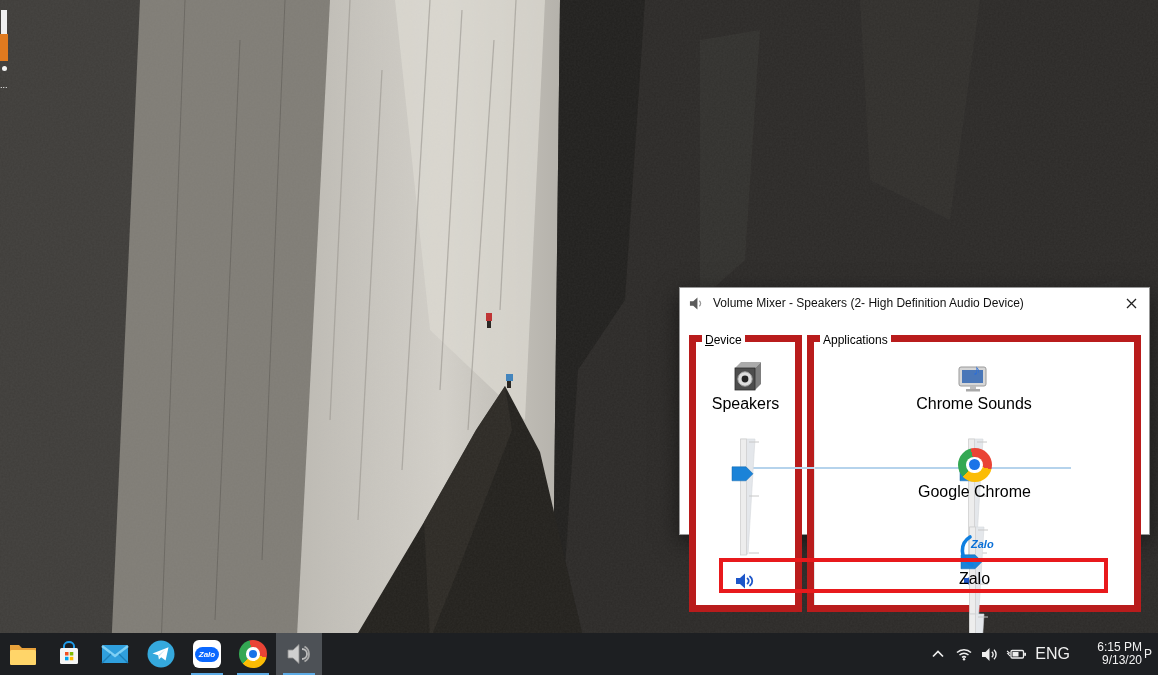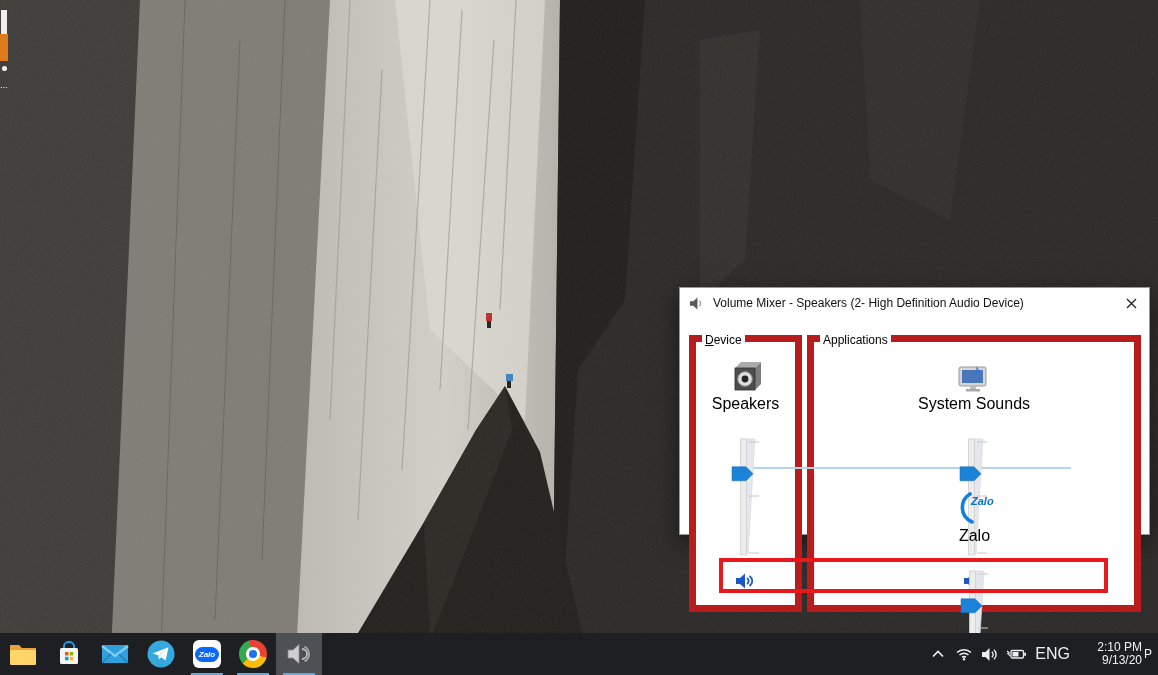--- a/index.html
+++ b/index.html
@@ -174,40 +174,63 @@
       <div class="channel">
         <div class="ch-icon">
           <svg width="38" height="36" viewBox="0 0 38 36">
             <rect x="4" y="8" width="27" height="19" rx="2" fill="#d6d6d6" stroke="#9a9a9a"></rect>
             <rect x="7" y="11" width="21" height="13" fill="#4a77b8"></rect>
             <rect x="15" y="27" width="6" height="3" fill="#bdbdbd"></rect>
             <rect x="11" y="30" width="14" height="2.5" fill="#a9a9a9"></rect>
             <text x="18" y="16" font-size="15" fill="#2f6fd6" font-weight="bold">♪</text>
           </svg>
         </div>
-        <div class="ch-name">System Sounds</div>
+        <div class="ch-name">Chrome Sounds</div>
         <svg class="slider" viewBox="0 0 44 130">
           <polygon class="wedge" points="17,7 31,7 24,122 19,122"></polygon>
           <rect class="groove" x="16.5" y="7" width="6" height="116"></rect>
           <line class="tick" x1="25" y1="10" x2="35" y2="10"></line>
             <line class="tick" x1="25" y1="64" x2="35" y2="64"></line>
             <line class="tick" x1="25" y1="121" x2="35" y2="121"></line>
           <g class="thumb" transform="translate(0,41.8)">
               <polygon class="thumb-shape" points="8,-7 22,-7 29,0 22,7 8,7"></polygon>
             </g>
         </svg>
         <button class="mute-btn">
           <svg width="22" height="18" viewBox="0 0 22 18">
               <polygon class="mute-glyph" points="1,6 5,6 10,1.5 10,16.5 5,12 1,12"></polygon>
               <path class="mute-wave" d="M12.5,6.5 a3.2,3.2 0 0 1 0,5"></path>
               <path class="mute-wave" d="M15,4.5 a5.6,5.6 0 0 1 0,9"></path>
             </svg>
         </button>
       </div>
 
+      <div class="channel">
+        <div class="ch-icon">
+          <div class="chrome-logo" style="width:34px;height:34px;"></div>
+        </div>
+        <div class="ch-name">Google Chrome</div>
+        <svg class="slider" viewBox="0 0 44 130">
+          <polygon class="wedge" points="17,7 31,7 24,122 19,122"></polygon>
+          <rect class="groove" x="16.5" y="7" width="6" height="116"></rect>
+          <line class="tick" x1="25" y1="10" x2="35" y2="10"></line>
+            <line class="tick" x1="25" y1="64" x2="35" y2="64"></line>
+            <line class="tick" x1="25" y1="121" x2="35" y2="121"></line>
+          <g class="thumb" transform="translate(0,41.8)">
+              <polygon class="thumb-shape" points="8,-7 22,-7 29,0 22,7 8,7"></polygon>
+            </g>
+        </svg>
+        <button class="mute-btn">
+          <svg width="22" height="18" viewBox="0 0 22 18">
+              <polygon class="mute-glyph" points="1,6 5,6 10,1.5 10,16.5 5,12 1,12"></polygon>
+              <path class="mute-wave" d="M12.5,6.5 a3.2,3.2 0 0 1 0,5"></path>
+              <path class="mute-wave" d="M15,4.5 a5.6,5.6 0 0 1 0,9"></path>
+            </svg>
+        </button>
+      </div>
 
       <div class="channel">
         <div class="ch-icon">
           <svg width="40" height="38" viewBox="0 0 40 38">
             <path d="M15,4 C5,10 4,26 17,32" stroke="#0f7fe0" stroke-width="3.6" fill="none" stroke-linecap="round"></path>
             <text x="16" y="15" font-size="11" font-weight="bold" font-style="italic" fill="#0a6fd6">Zalo</text>
           </svg>
         </div>
         <div class="ch-name">Zalo</div>
         <svg class="slider" viewBox="0 0 44 130">
@@ -313,20 +336,20 @@
       <div class="tray-ico">
         <svg width="22" height="14" viewBox="0 0 22 14">
           <path d="M2,4 l2.5,2 -1.8,0.6 2.6,2.6" stroke="#eee" stroke-width="1.1" fill="none"></path>
           <rect x="6" y="3.5" width="12.5" height="7.5" rx="1.2" stroke="#eee" stroke-width="1.3" fill="none"></rect>
           <rect x="19.2" y="5.8" width="1.8" height="3" fill="#eee"></rect>
           <rect x="7.5" y="5" width="6" height="4.5" fill="#eee"></rect>
         </svg>
       </div>
       <span class="tray-lang">ENG</span>
       <div class="tray-clock">
-        <div>2:10 PM</div>
+        <div>6:15 PM</div>
         <div>9/13/20</div>
       </div>
       <span class="tray-artifact">P</span>
     </div>
   </div>
 
 </div>
 
 </body></html>

